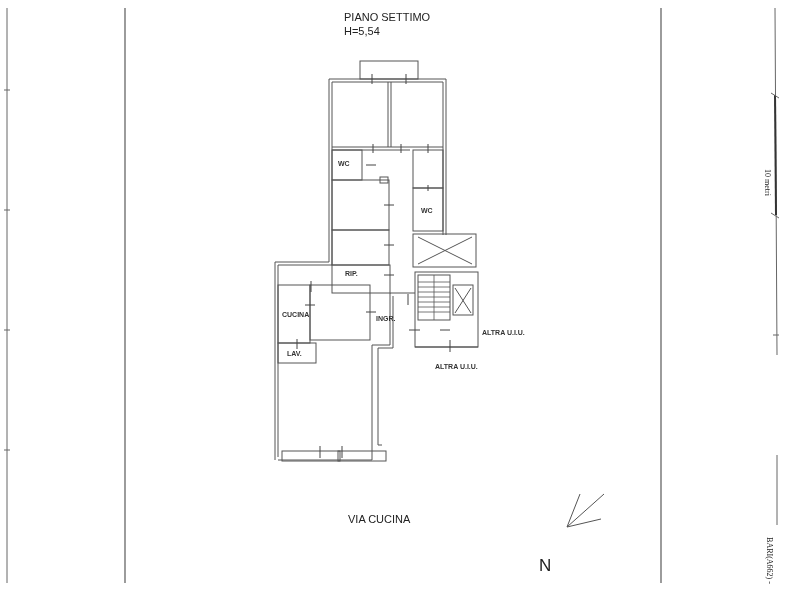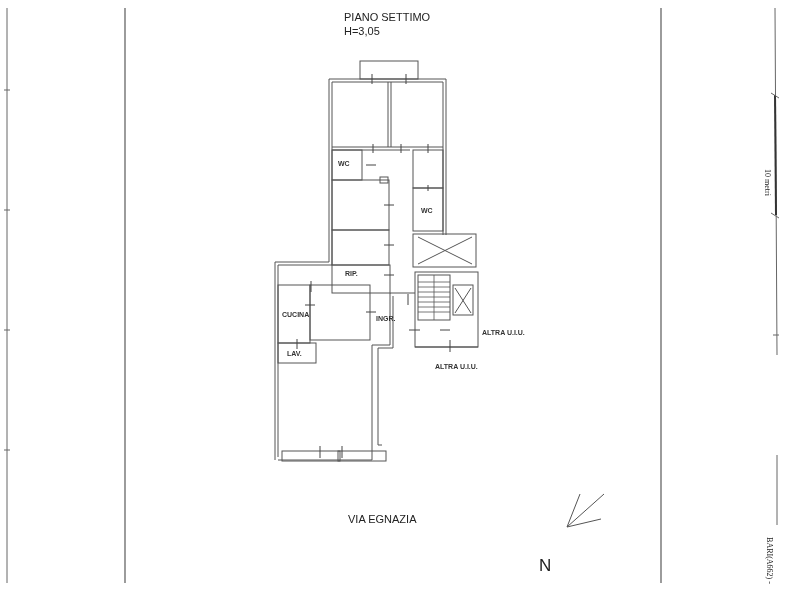--- a/index.html
+++ b/index.html
@@ -120,28 +120,28 @@
 
   <g stroke="#555" stroke-width="1" fill="none">
     <line x1="567" y1="527" x2="580" y2="494"></line>
     <line x1="567" y1="527" x2="604" y2="494"></line>
     <line x1="567" y1="527" x2="601" y2="519"></line>
   </g>
 </svg>
 
 <div class="lbl title">
   <div>PIANO SETTIMO</div>
-  <div>H=3,05</div>
+  <div>H=5,54</div>
 </div>
 
 <div class="lbl room" style="left:338px;top:160px;">WC</div>
 <div class="lbl room" style="left:421px;top:207px;">WC</div>
 <div class="lbl room" style="left:345px;top:270px;">RIP.</div>
 <div class="lbl room" style="left:282px;top:311px;">CUCINA</div>
 <div class="lbl room" style="left:376px;top:315px;">INGR.</div>
 <div class="lbl room" style="left:287px;top:350px;">LAV.</div>
 <div class="lbl room" style="left:482px;top:329px;">ALTRA U.I.U.</div>
 <div class="lbl room" style="left:435px;top:363px;">ALTRA U.I.U.</div>
 
-<div class="lbl street">VIA EGNAZIA</div>
+<div class="lbl street">VIA CUCINA</div>
 <div class="lbl north">N</div>
 <div class="lbl scale-lbl">10 metri</div>
 <div class="lbl bari-lbl">BARI(A662) -</div>
 
 </body></html>

